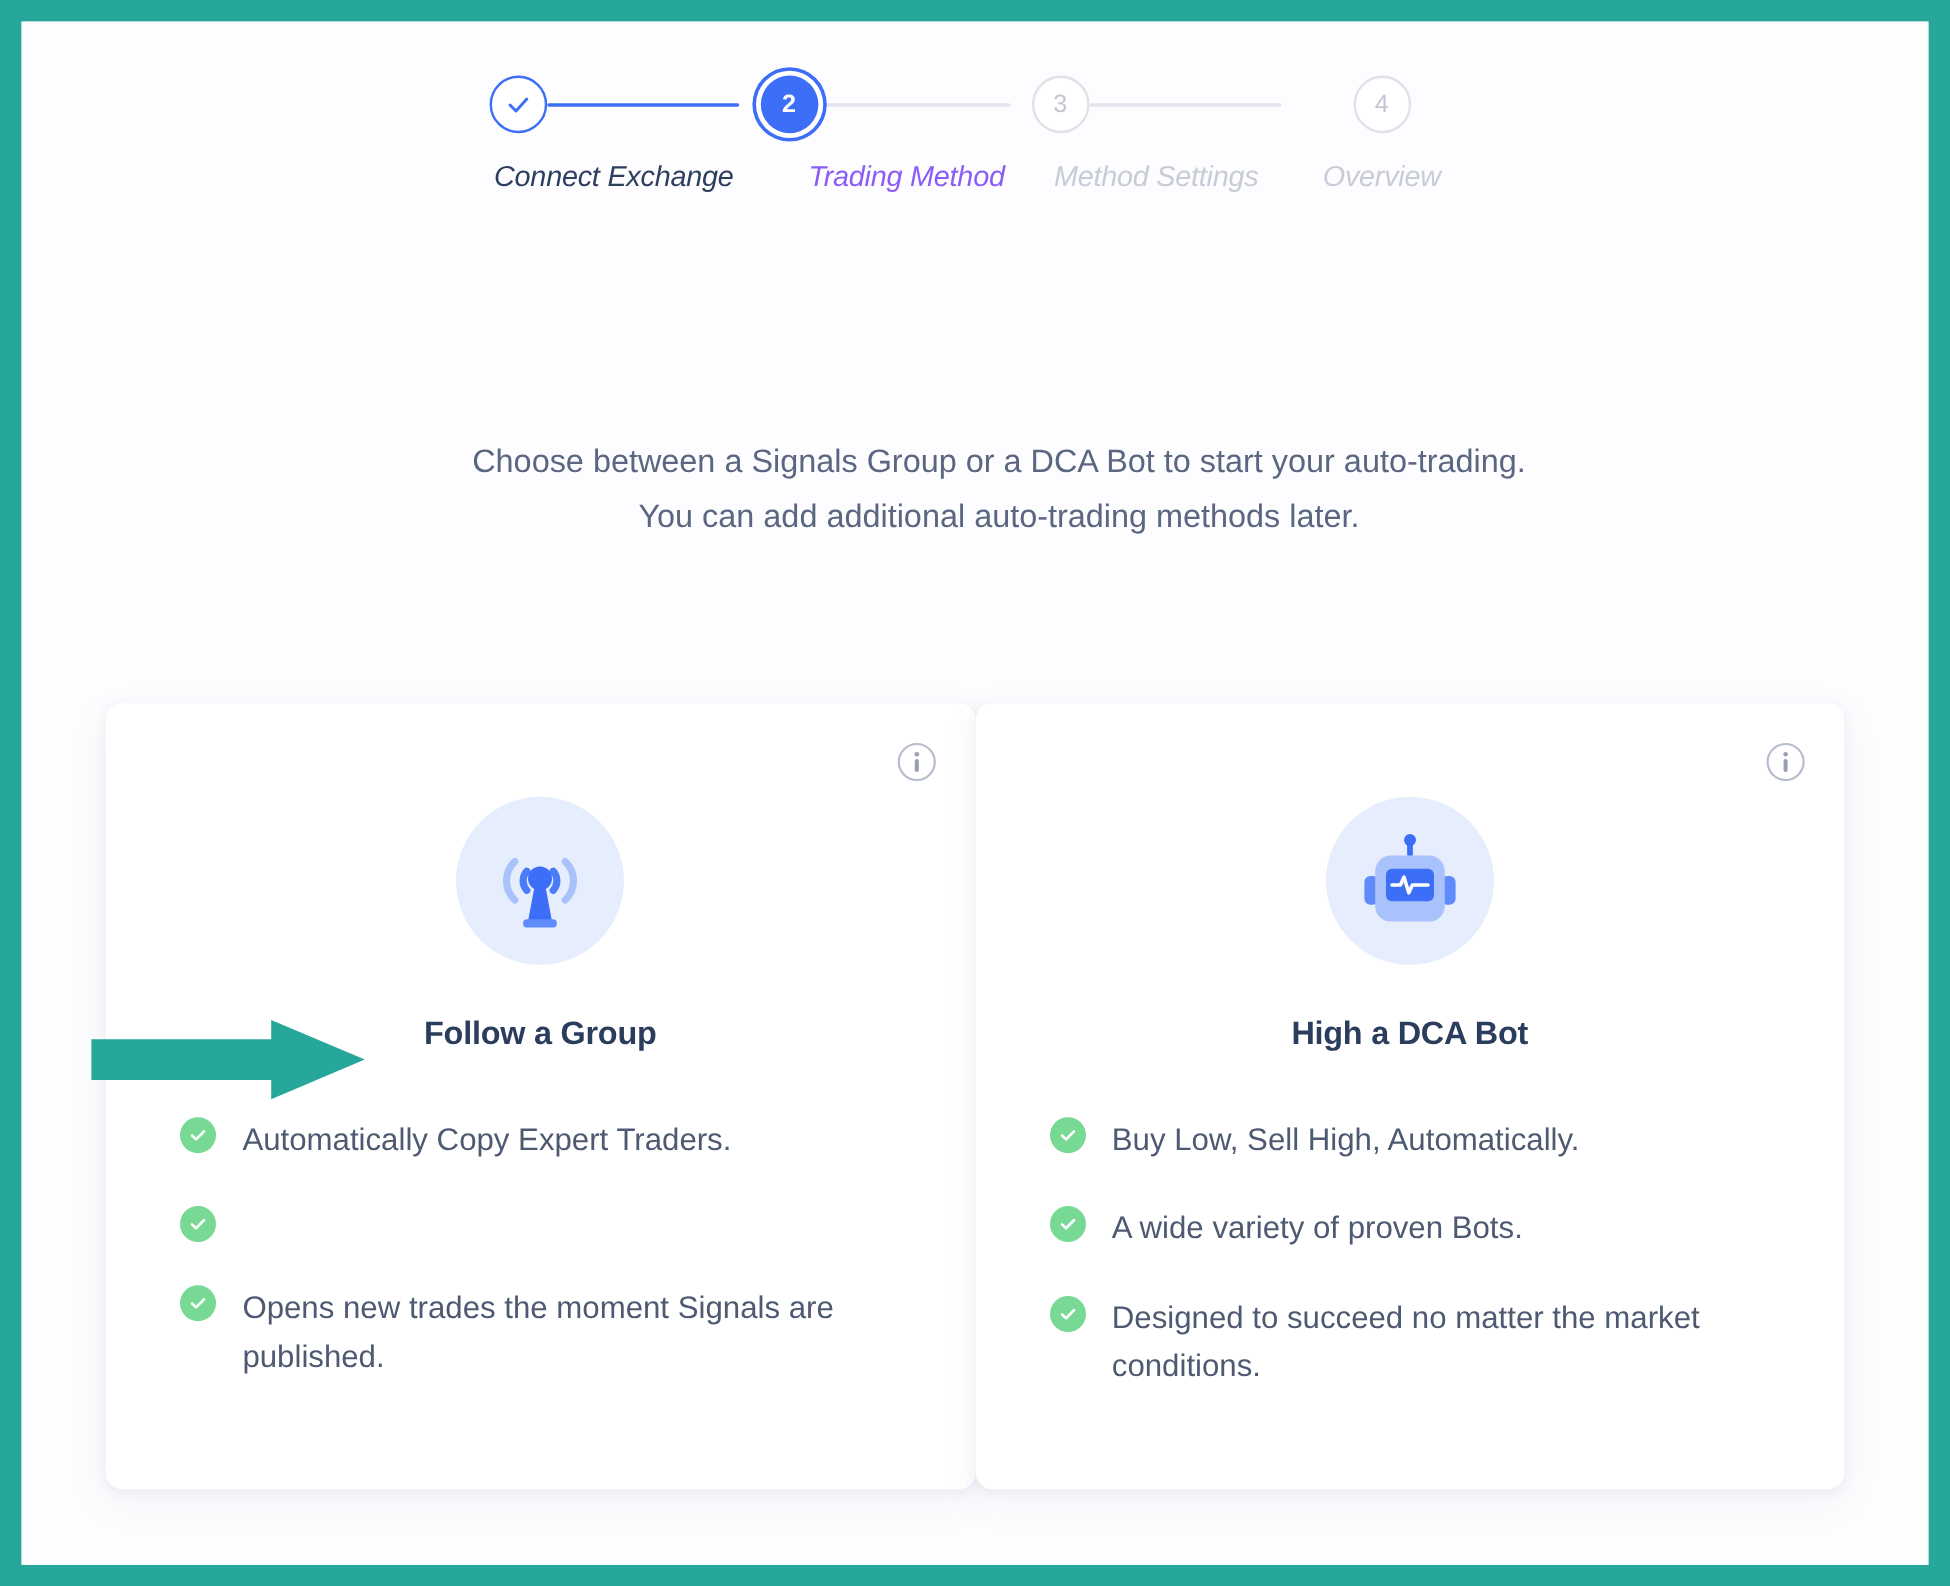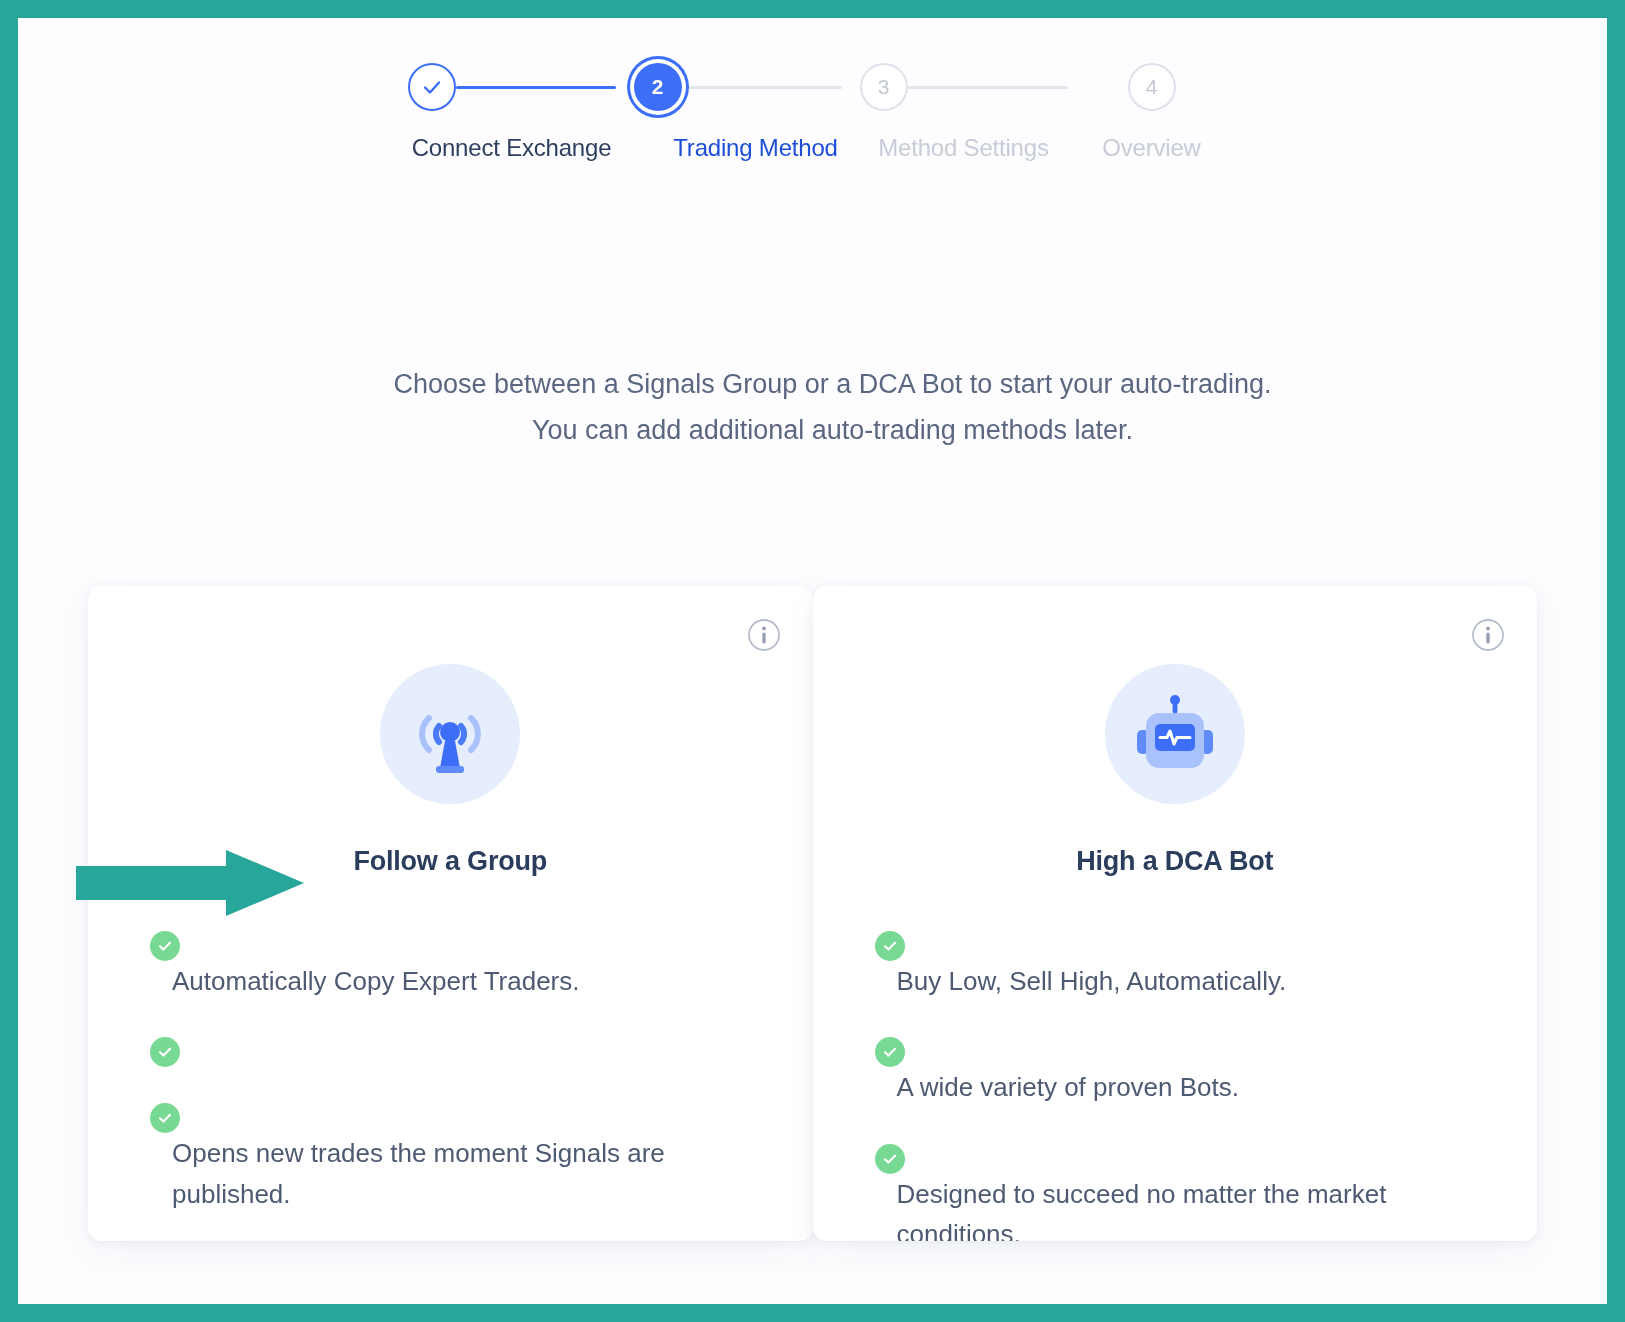--- a/index.html
+++ b/index.html
@@ -87,23 +87,24 @@
     flex: 0 0 auto;
   }
   .connector.active { background: #3d6ef7; }
   .connector.inactive { background: #e2e5ec; }
 
   .step-label {
     margin-top: 16px;
     font-size: 24px;
     letter-spacing: -0.2px;
     white-space: nowrap;
+    font-style: italic;
   }
   .step-label.done    { color: #2d3e5e; }
-  .step-label.current { color: #1d4ed8; margin-left: 36px; }
+  .step-label.current { color: #8b5cf6; margin-left: 36px; }
   .step-label.todo    { color: #c7ccd8; text-align: center; }
 
   
   #headline {
     position: absolute;
     top: 234px;
     left: 0; right: 0;
     text-align: center;
     font-size: 62px;
     font-weight: 700;
@@ -165,21 +166,20 @@
     letter-spacing: -0.2px;
   }
   .feature-list {
     margin: 52px 60px 0 62px;
     list-style: none;
   }
   .feature-item {
     display: flex;
     align-items: flex-start;
     margin-bottom: 34px;
-    flex-direction: column;
   }
   .tick {
     flex: 0 0 auto;
     width: 30px;
     height: 30px;
     border-radius: 50%;
     background: #78d995;
     display: flex;
     align-items: center;
     justify-content: center;

